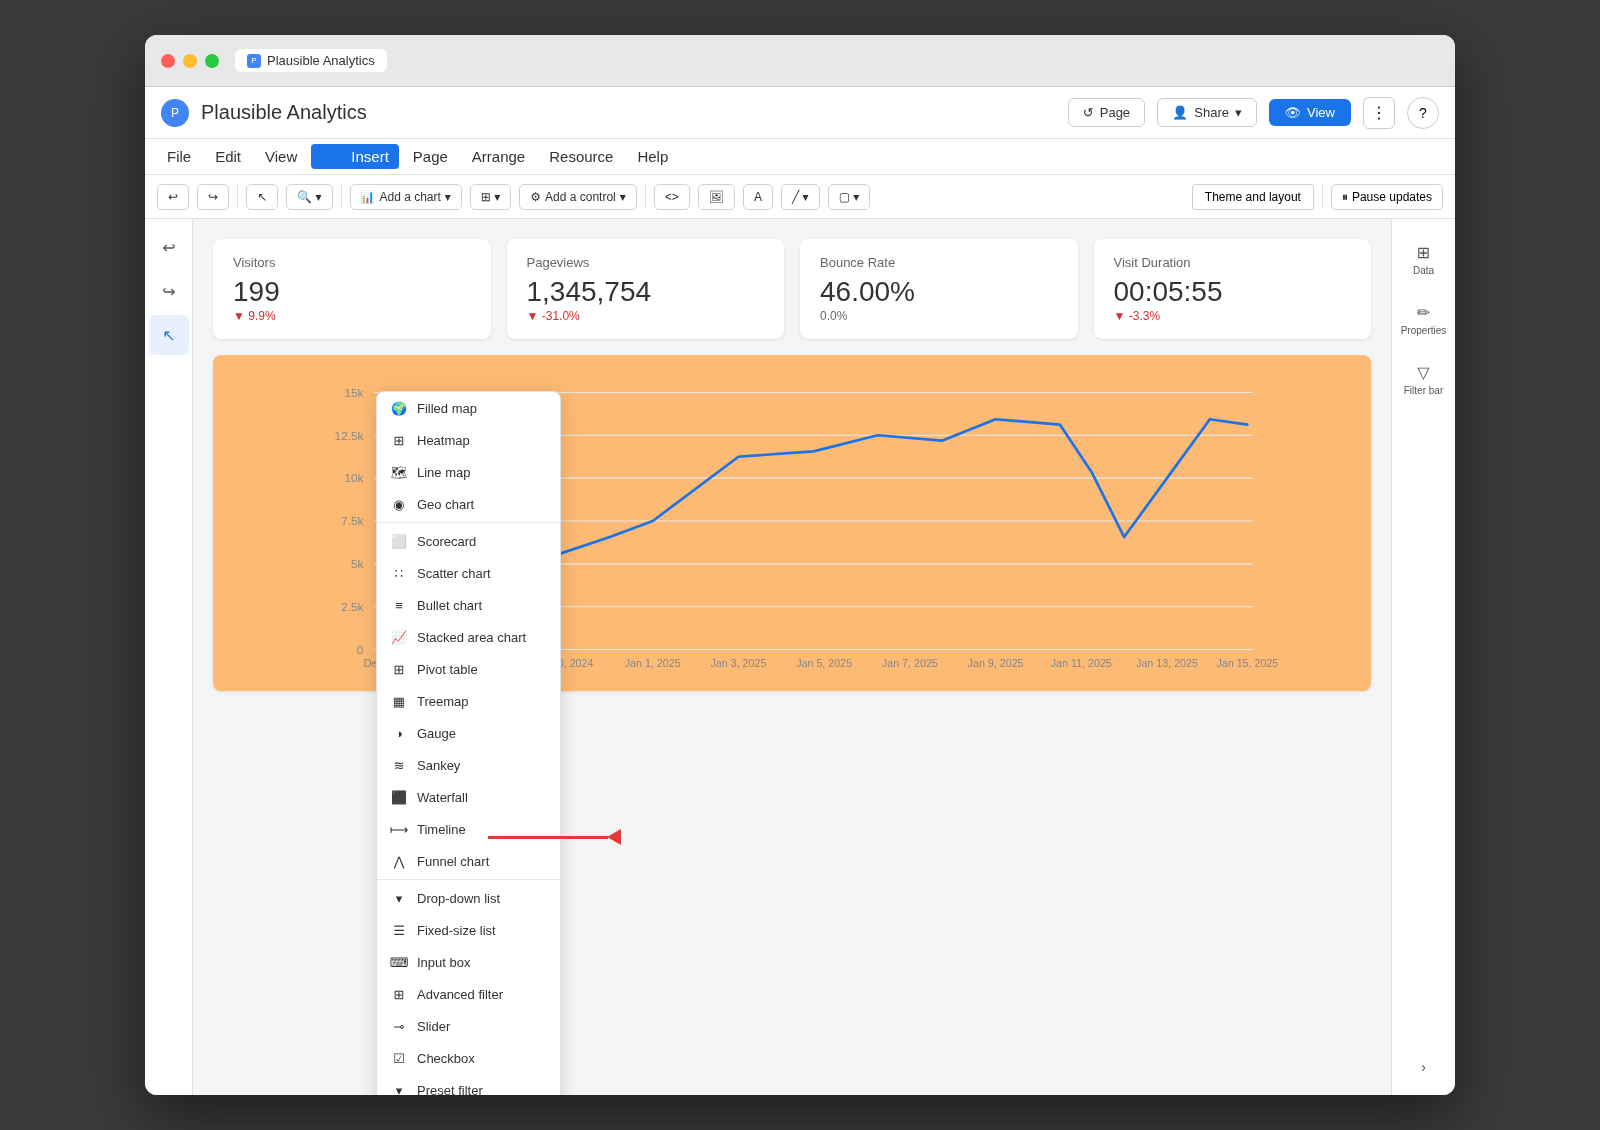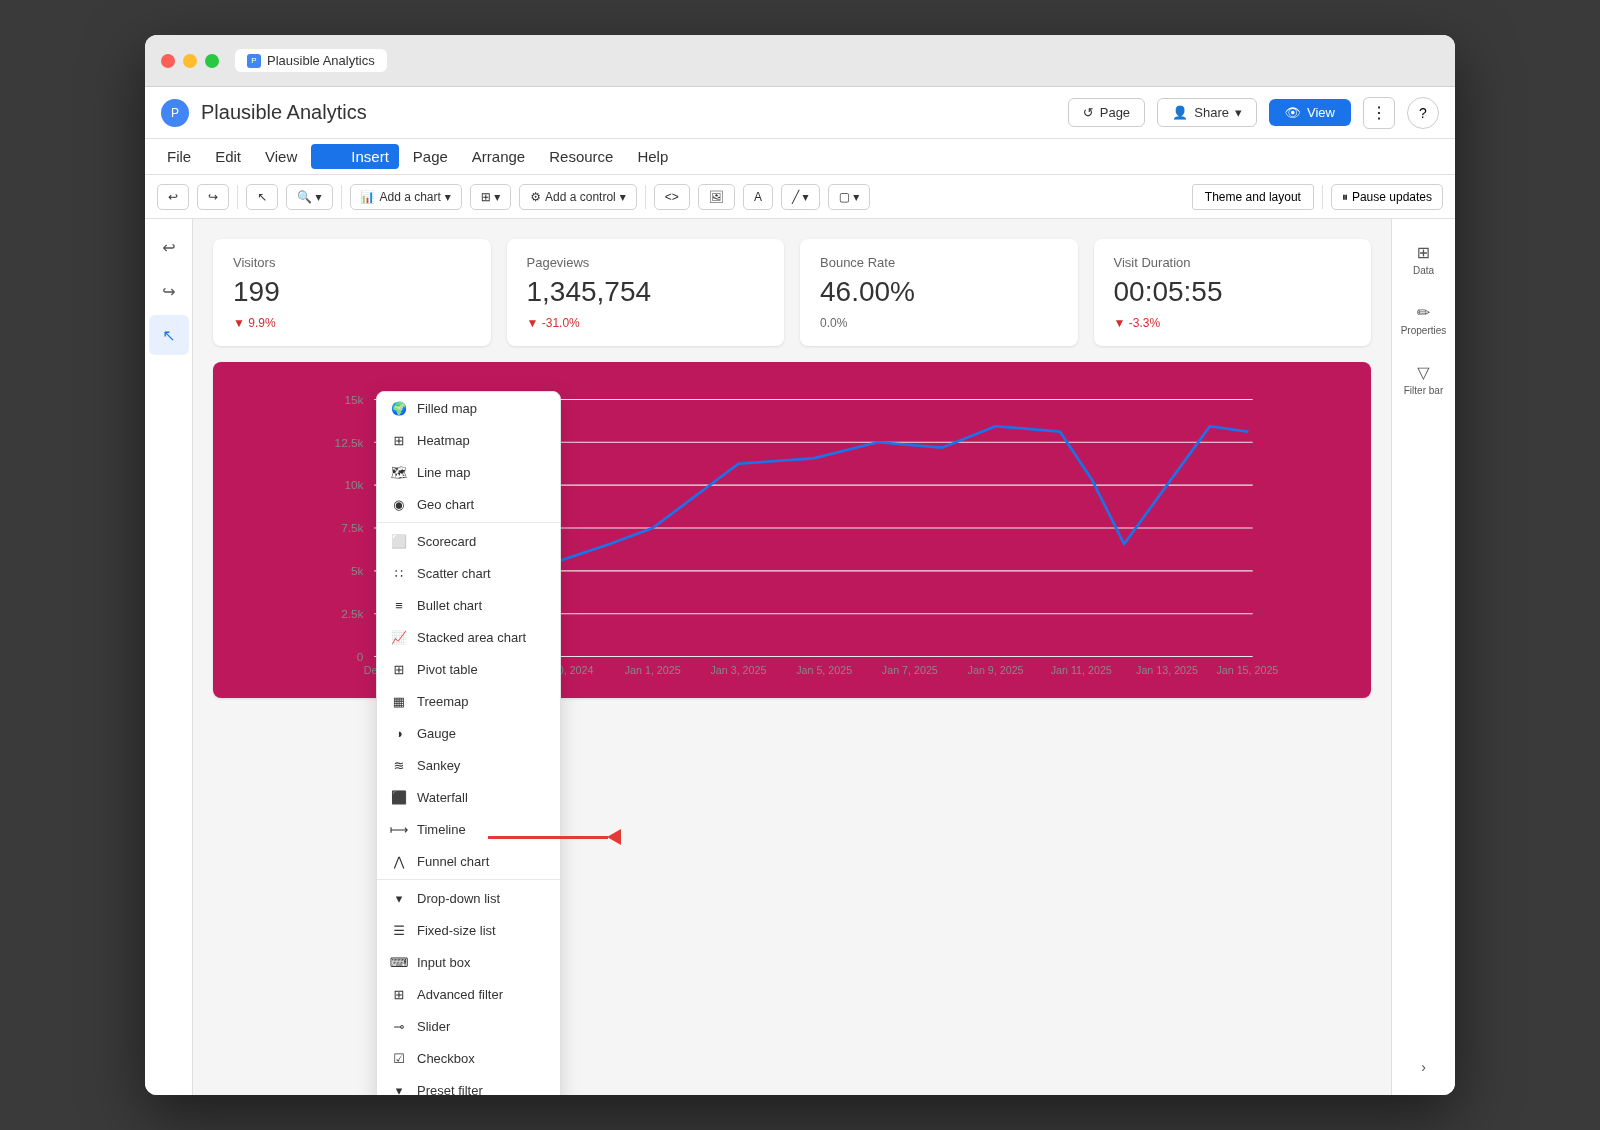--- a/index.html
+++ b/index.html
@@ -294,31 +294,31 @@
     }
     .scorecard-label {
       font-size: 13px;
       color: #666;
       margin-bottom: 6px;
     }
     .scorecard-value {
       font-size: 28px;
       font-weight: 500;
       color: #333;
-      margin-bottom: 8px;
+      margin-bottom: 1px;
     }
     .scorecard-delta {
       font-size: 12px;
     }
     .scorecard-delta.negative { color: #d32f2f; }
     .scorecard-delta.neutral { color: #666; }
 
     
     .chart-container {
-      background: #be185d;
+      background: #fdba74;
       border-radius: 8px;
       padding: 16px;
       box-shadow: 0 1px 3px rgba(0,0,0,0.1);
       text-align: center;
     }
 
     
     .right-panel {
       width: 64px;
       background: white;

